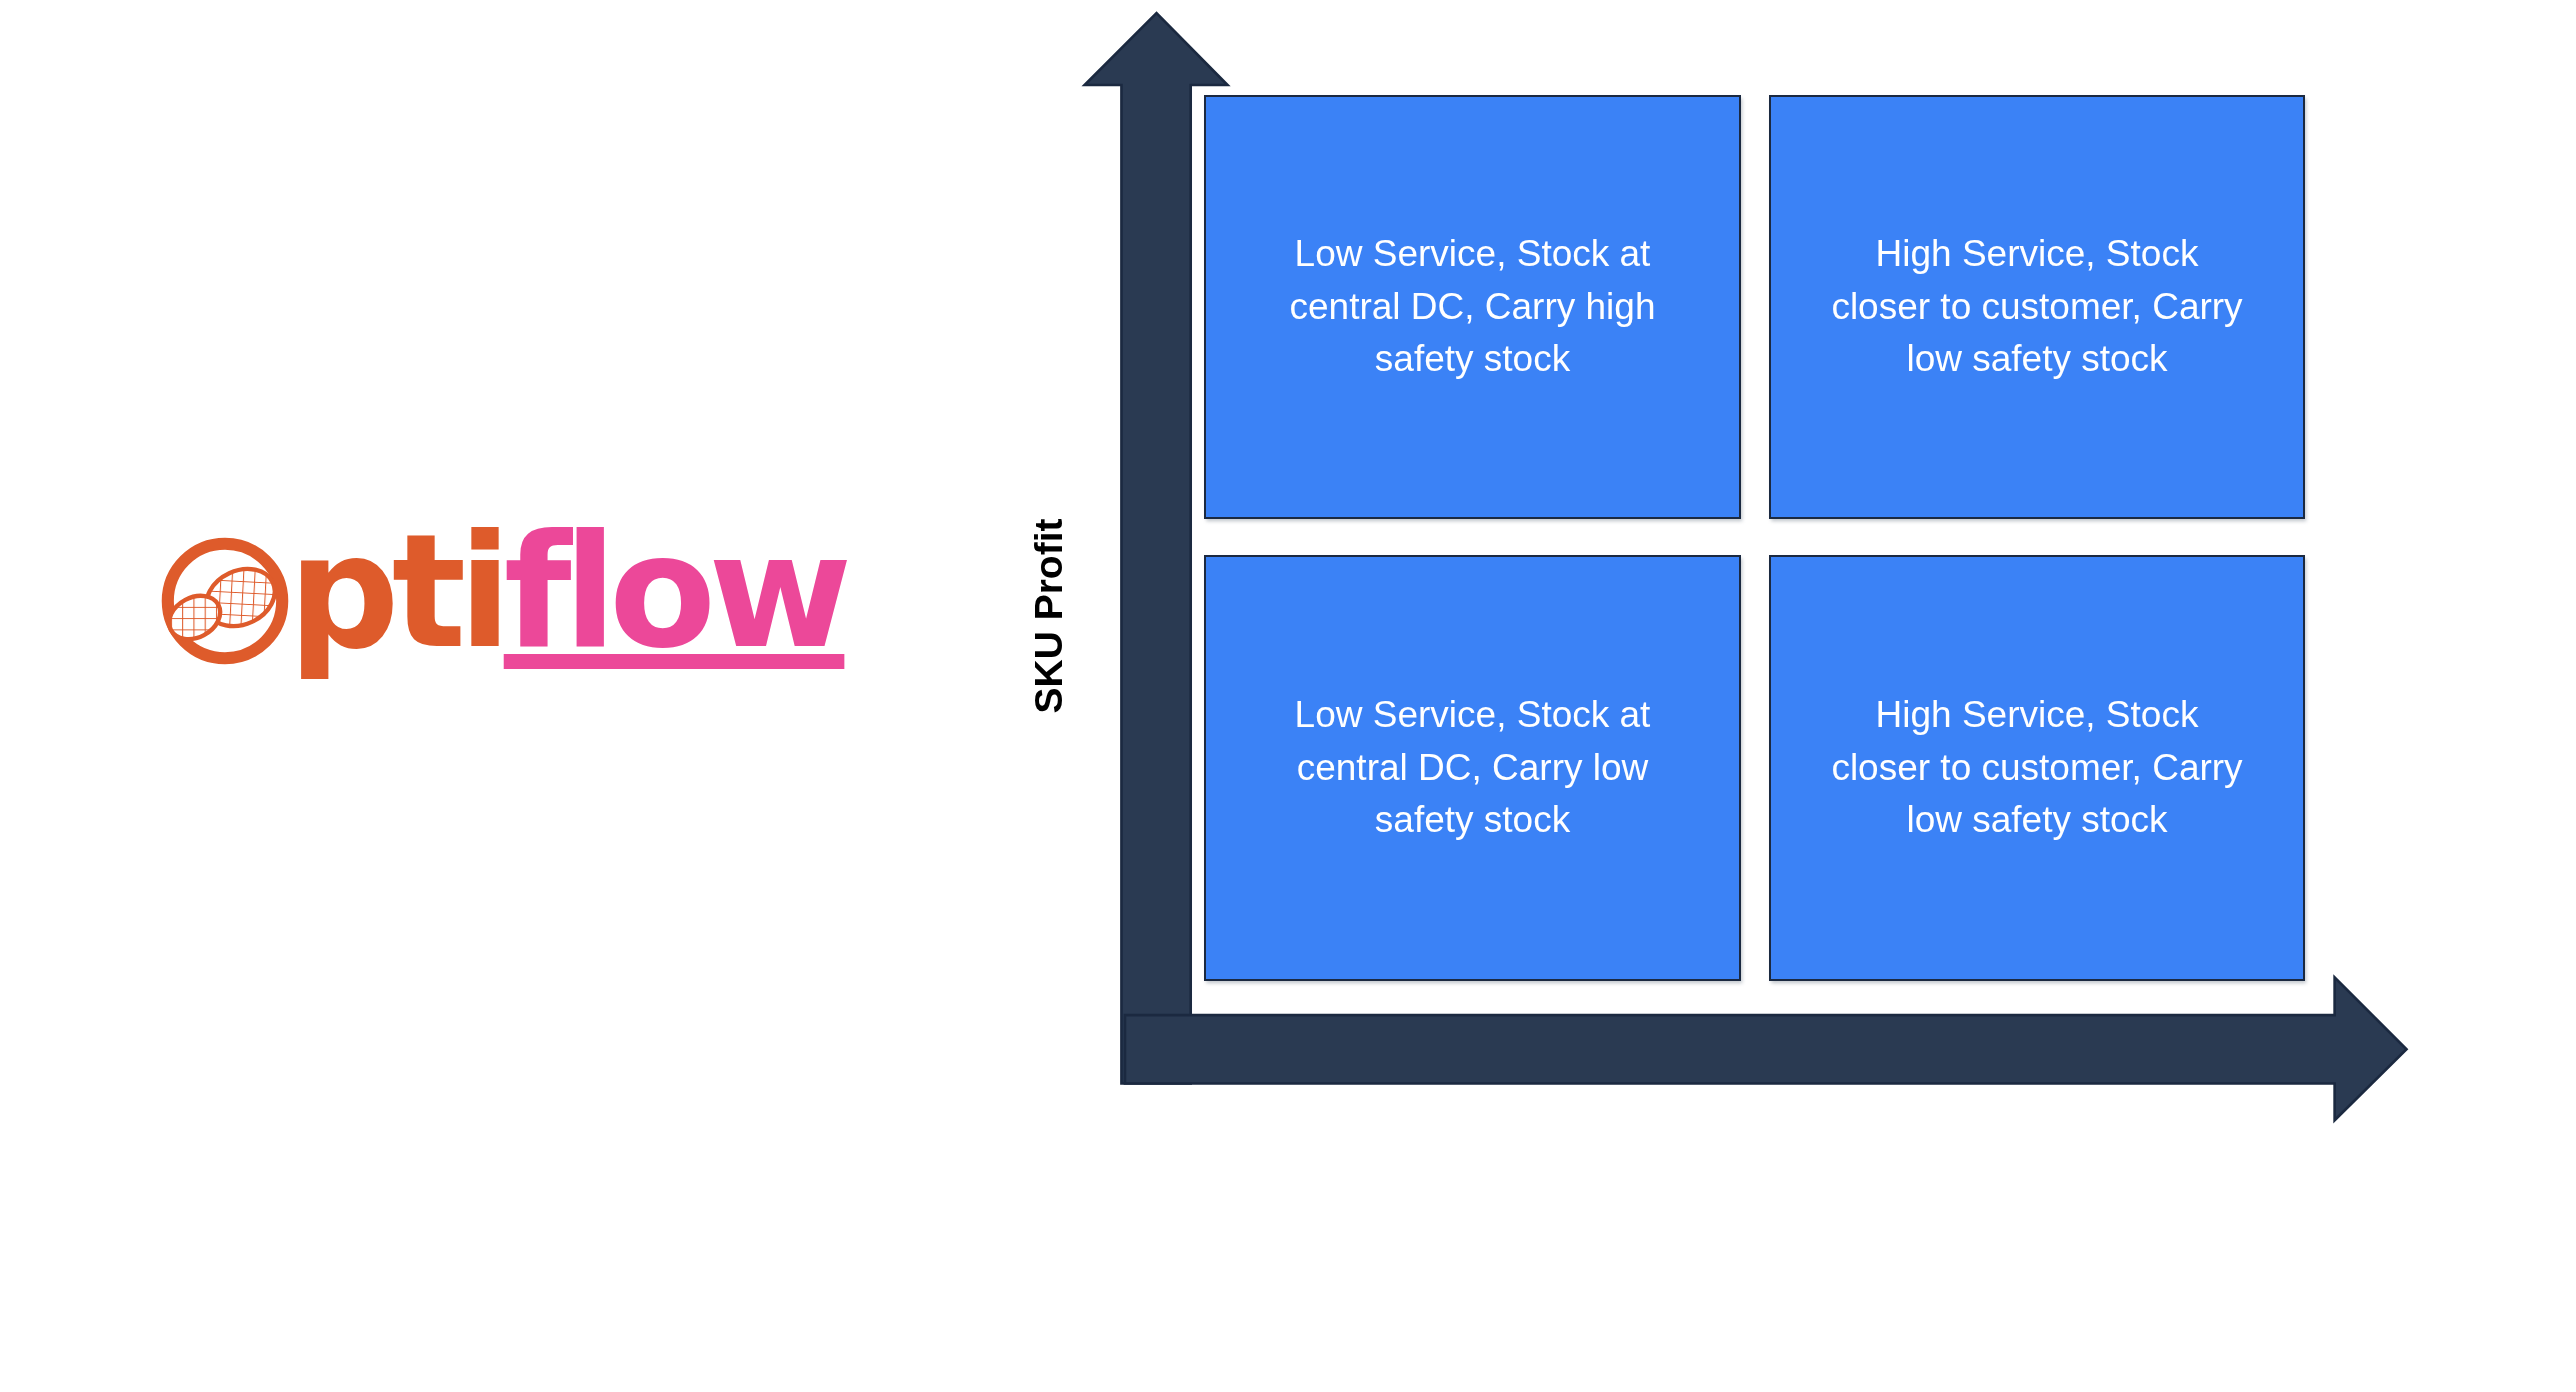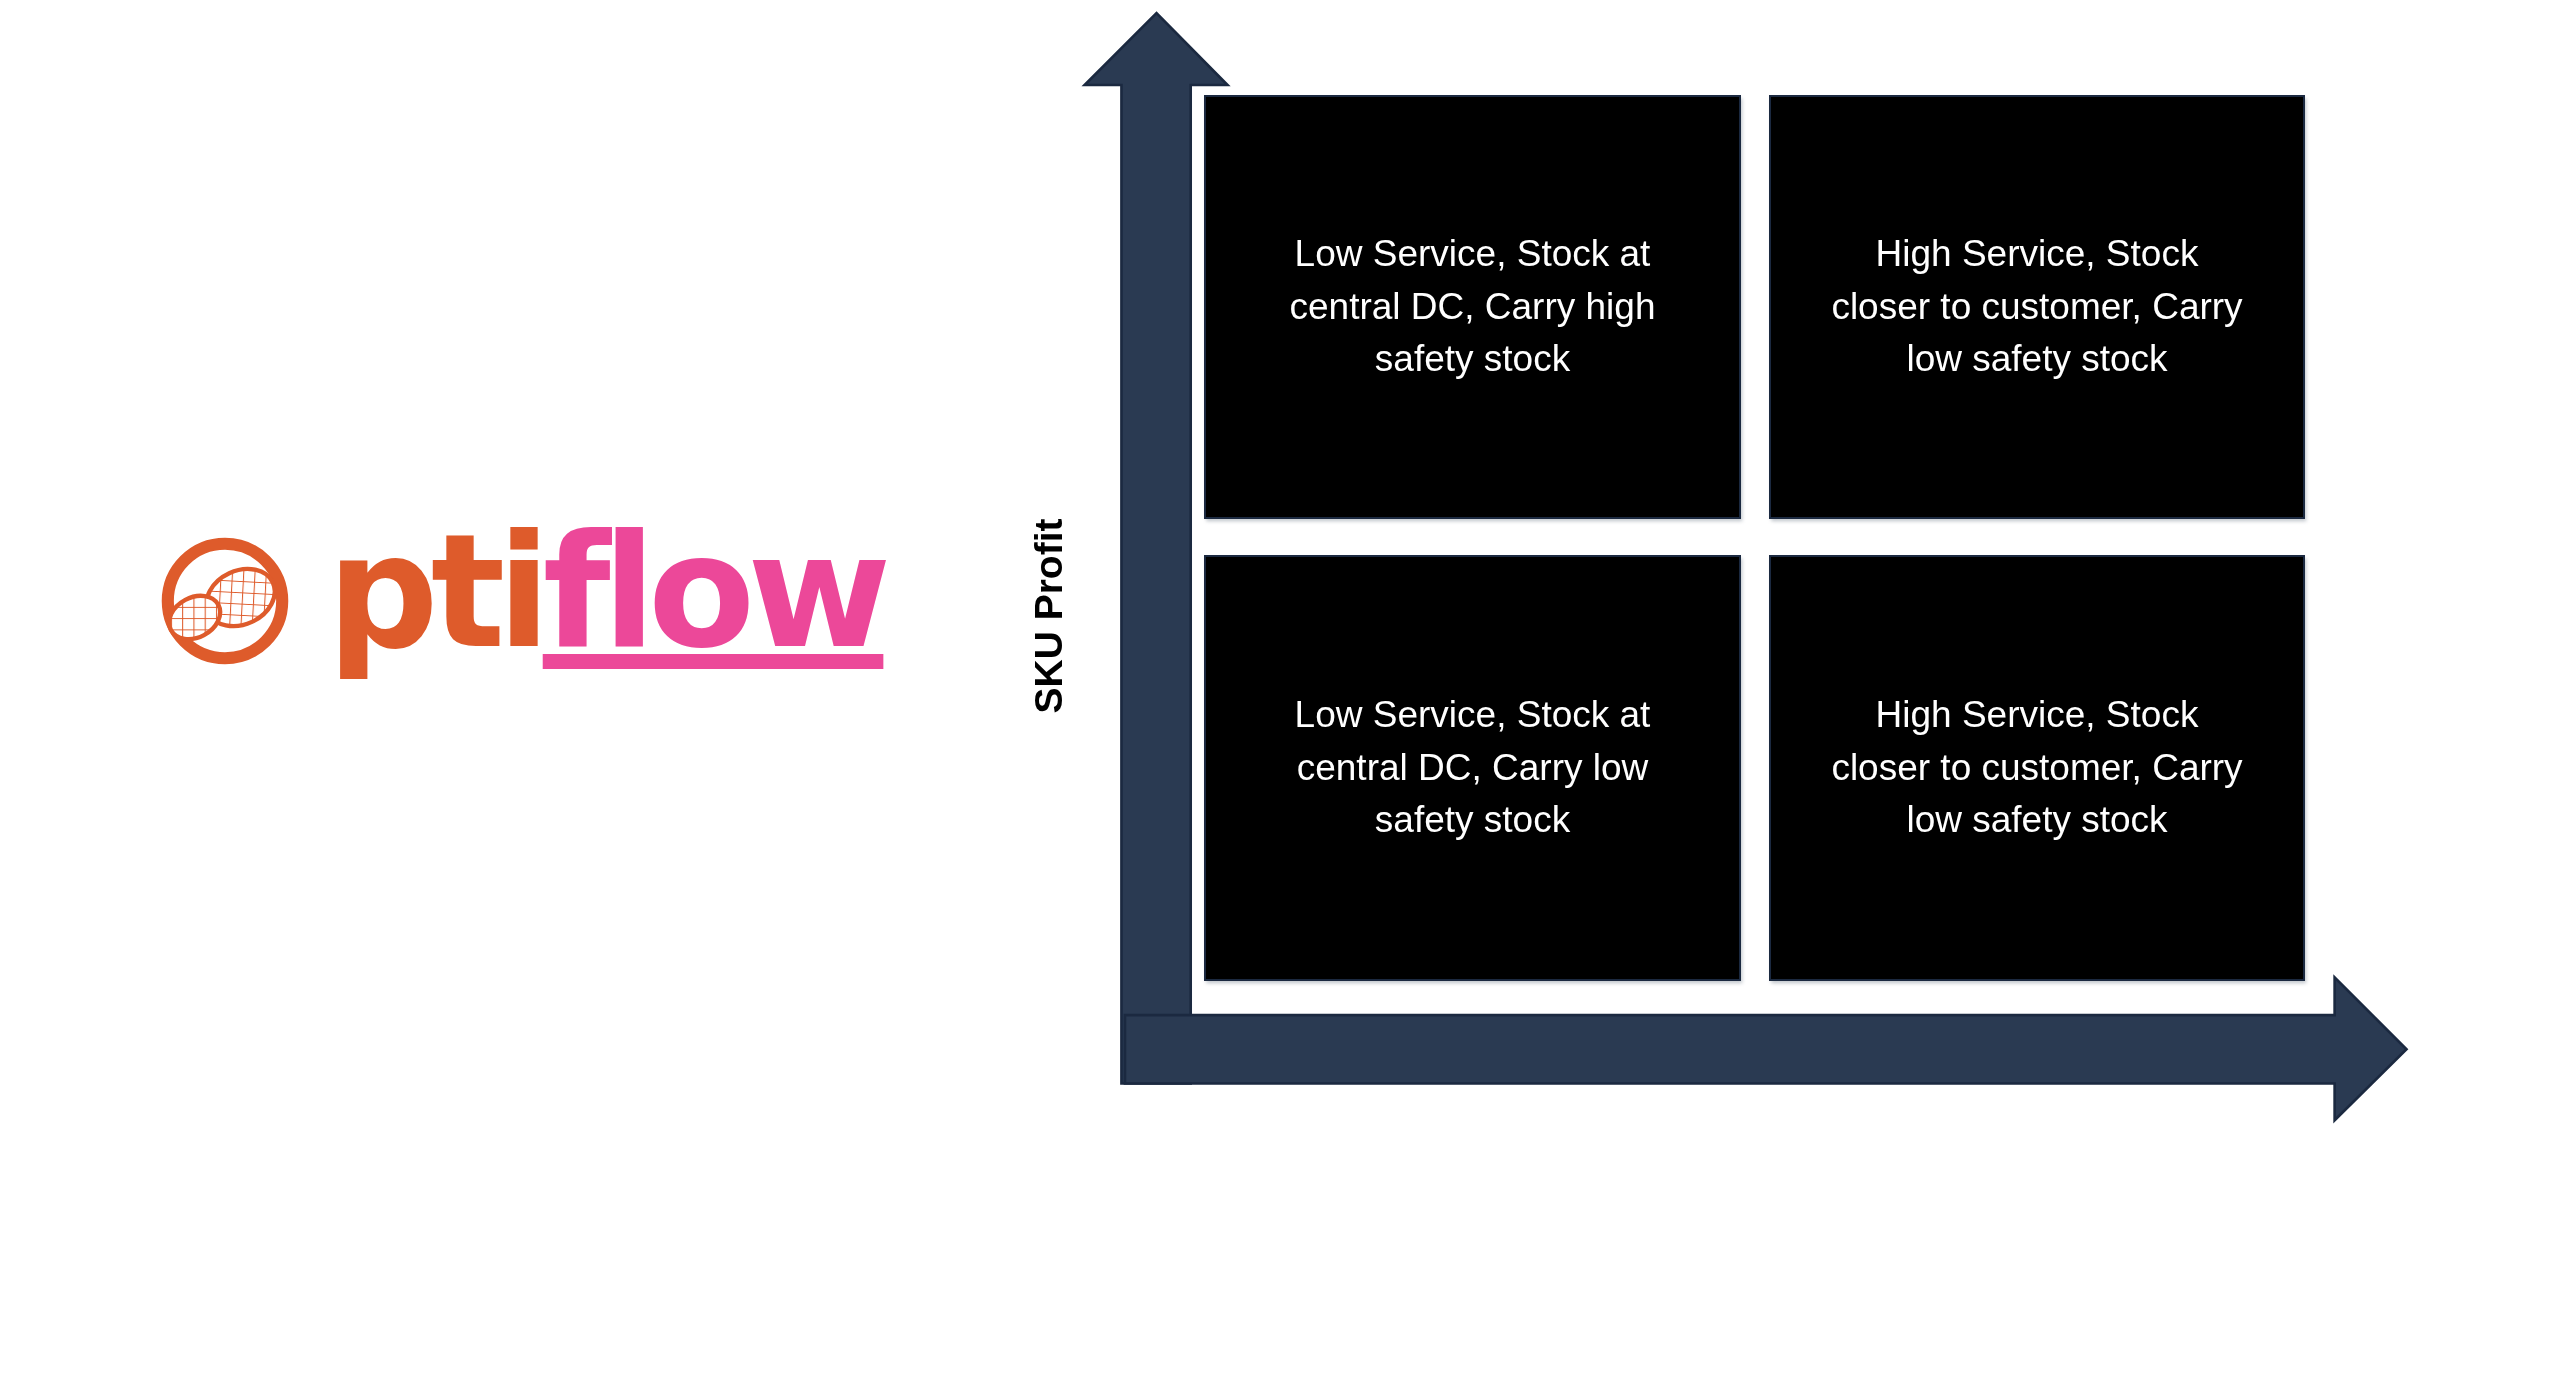--- a/index.html
+++ b/index.html
@@ -7,29 +7,29 @@
          font-family: "Liberation Sans", sans-serif; }
 
   .canvas { position: absolute; inset: 0; width: 2576px; height: 1392px; }
 
   
   .logo { position: absolute; left: 160px; top: 524px; height: 210px; }
   .logo-icon { position: absolute; left: 0; top: 10.5px; width: 130px; height: 132px; }
   .logo-word { position: absolute; left: 128px; top: -10.5px; white-space: nowrap;
                font-family: "DejaVu Sans", "Liberation Sans", sans-serif;
                font-weight: bold; font-size: 156px; line-height: 1; letter-spacing: -8px; }
-  .logo-pti  { color: #DE5B2B; margin-left: 39px; }
+  .logo-pti  { color: #DE5B2B; }
   .logo-flow { color: #ec4899; text-decoration: underline; }
 
   
   .arrow-layer { position: absolute; inset: 0; width: 2576px; height: 1392px; }
   .arrow { fill: #2A3A52; stroke: #1B2940; stroke-width: 3; stroke-linejoin: miter; }
 
   
-  .quad { position: absolute; background: #000000; border: 2.6px solid #1B2940;
+  .quad { position: absolute; background: #3b82f6; border: 2.6px solid #1B2940;
           box-shadow: 1.8px 2.6px 3.5px rgba(120,130,145,0.45);
           display: flex; align-items: center; justify-content: center;
           box-sizing: border-box; }
   .quad-text { color: #ffffff; font-size: 37px; line-height: 1.42;
                text-align: center; white-space: pre-line; padding: 0 16px; }
 
   .quad-tl { left: 1204px; top: 95px;  width: 537px; height: 424px; }
   .quad-tr { left: 1769px; top: 95px;  width: 536px; height: 424px; }
   .quad-bl { left: 1204px; top: 555px;  width: 537px; height: 426px; }
   .quad-br { left: 1769px; top: 555px;  width: 536px; height: 426px; }

